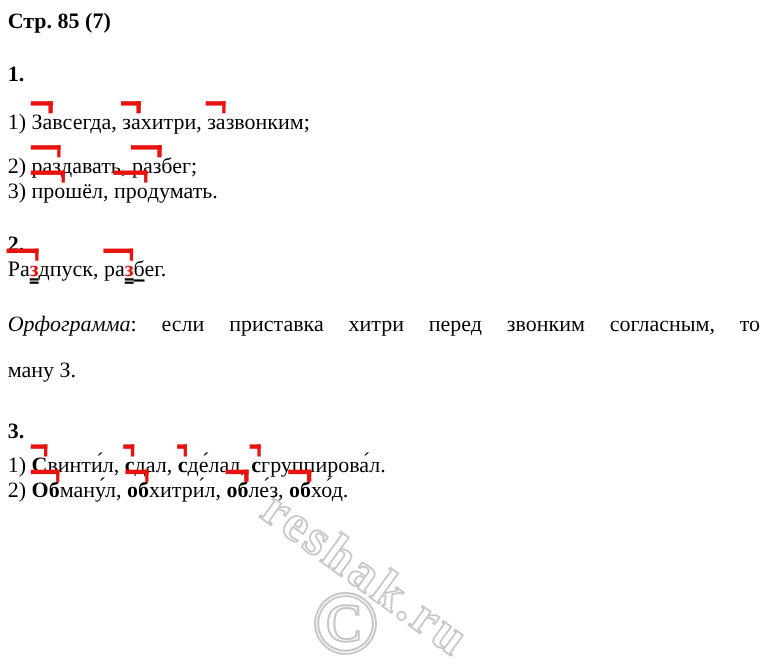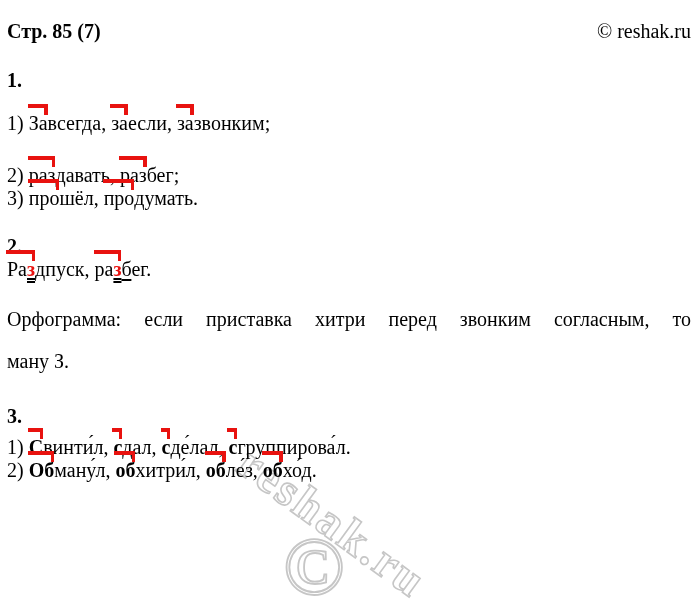--- a/index.html
+++ b/index.html
@@ -2,36 +2,36 @@
 <html style="--red: #e8120f; --wm: #c6c6c6;"><head>
 <meta charset="utf-8">
 <style>
   :root { --red:#e8120f; --wm:#c6c6c6; }
   html,body { margin:0; padding:0; background:#fff; }
   body {
     width:699px; height:607px; position:relative; overflow:hidden;
     font-family:"Liberation Serif","DejaVu Serif",serif;
     font-size:20px; line-height:23px; color:#000;
   }
-  .content { padding:20px 8px 0 7px; position:relative; z-index:2; }
+  .content { padding:8px 8px 0 7px; position:relative; z-index:2; }
   .hdr { display:flex; justify-content:space-between; align-items:flex-start; }
   .hdr-title { font-weight:bold; }
   .sec-num { font-weight:bold; margin-top:26px; }
   .sec-num.n2 { margin-top:25px; }
   .sec-num.n3 { margin-top:32px; }
   .wline { white-space:nowrap; }
   .wline.first { margin-top:20px; }
-  .wline.m29 { margin-top:29px; }
+  .wline.m29 { margin-top:17px; }
   .wline.m20 { margin-top:8px; }
   .wline.m15 { margin-top:15px; white-space:normal; }
   .just { text-align:justify; text-align-last:justify; margin-top:27px; }
   .just2 { margin-top:19px; }
   
   .s-bold { font-weight:bold; }
-  .s-i { }
+  .s-i { font-style:italic; }
   .s-red { color:var(--red); font-weight:bold; }
   .s-u1 { text-decoration:underline; text-decoration-color:#000; text-underline-offset:3px; text-decoration-thickness:1.5px; }
   .s-u2 { text-decoration:underline double #000; text-underline-offset:2px; }
   .s-prefix { position:relative; display:inline-block; }
   .s-prefix::before {
     content:""; position:absolute; left:-1px; right:0; top:-8px; height:3.5px;
     background:var(--red);
   }
   .s-prefix::after {
     content:""; position:absolute; right:0; top:-8px; width:3.5px; height:11px;
@@ -52,26 +52,25 @@
     pointer-events:none;
   }
 </style>
 </head>
 <body>
 
 <div class="content">
 
   <div class="hdr">
     <div class="hdr-title">Стр. 85 (7)</div>
-    <div>© reshak.ru</div>
   </div>
 
   <div>
     <div class="sec-num">1.</div>
-    <div class="wline first"><span>1) </span><span class="s-prefix"><span>За</span></span><span>всегда, </span><span class="s-prefix"><span>за</span></span><span>если, </span><span class="s-prefix"><span>за</span></span><span>звонким;</span></div>
+    <div class="wline first"><span>1) </span><span class="s-prefix"><span>За</span></span><span>всегда, </span><span class="s-prefix"><span>за</span></span><span>хитри, </span><span class="s-prefix"><span>за</span></span><span>звонким;</span></div>
     <div class="wline m29"><span>2) </span><span class="s-prefix"><span>раз</span></span><span>давать, </span><span class="s-prefix"><span>раз</span></span><span>бег;</span></div>
     <div class="wline"><span>3) </span><span class="s-prefix"><span>про</span></span><span>шёл, </span><span class="s-prefix"><span>про</span></span><span>думать.</span></div>
   </div>
 
   <div>
     <div class="sec-num n2">2.</div>
     <div class="wline"><span class="s-prefix"><span>Ра</span><span class="s-red s-u2">з</span></span><span class="s-u1">д</span><span>пуск, </span><span class="s-prefix"><span>ра</span><span class="s-red s-u2">з</span></span><span class="s-u1">б</span><span>ег.</span></div>
     <div class="just"><span class="s-i">Орфограмма</span><span>: если приставка хитри перед звонким согласным, то</span></div>
     <div class="wline just2"><span>ману З.</span></div>
   </div>

